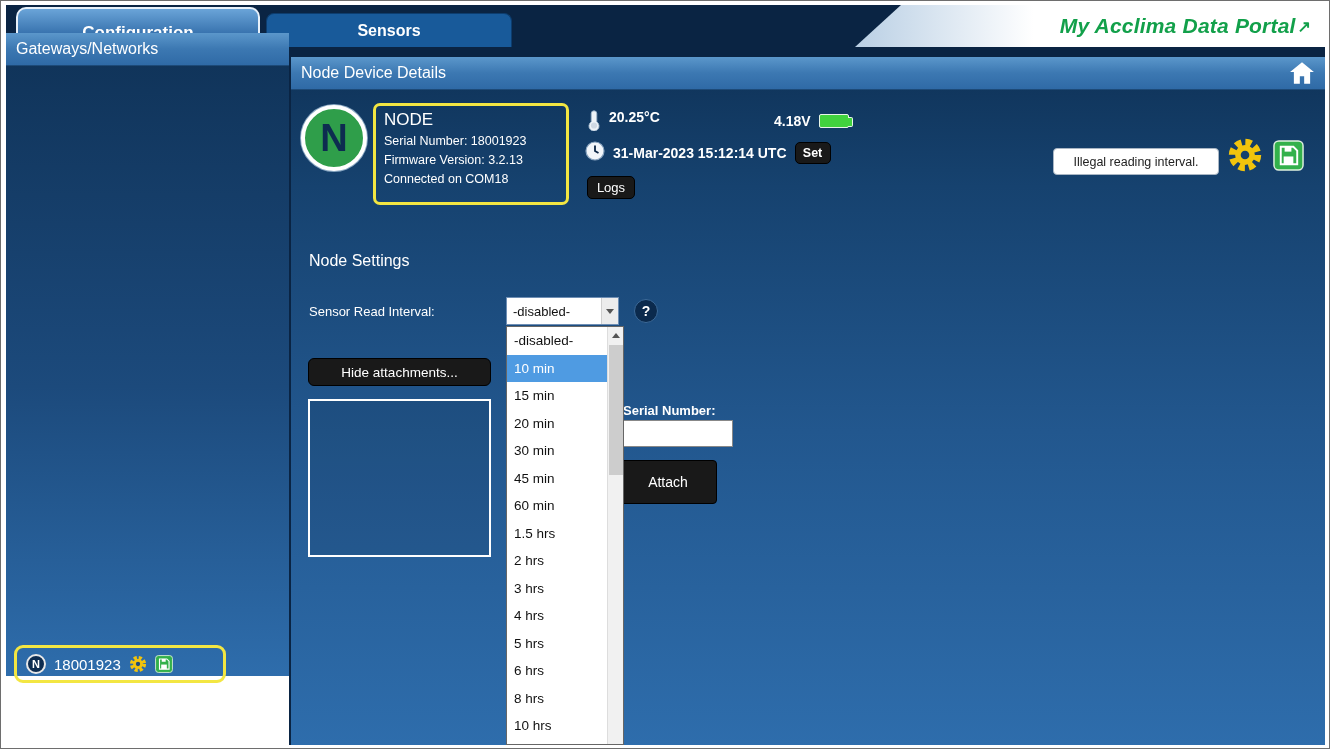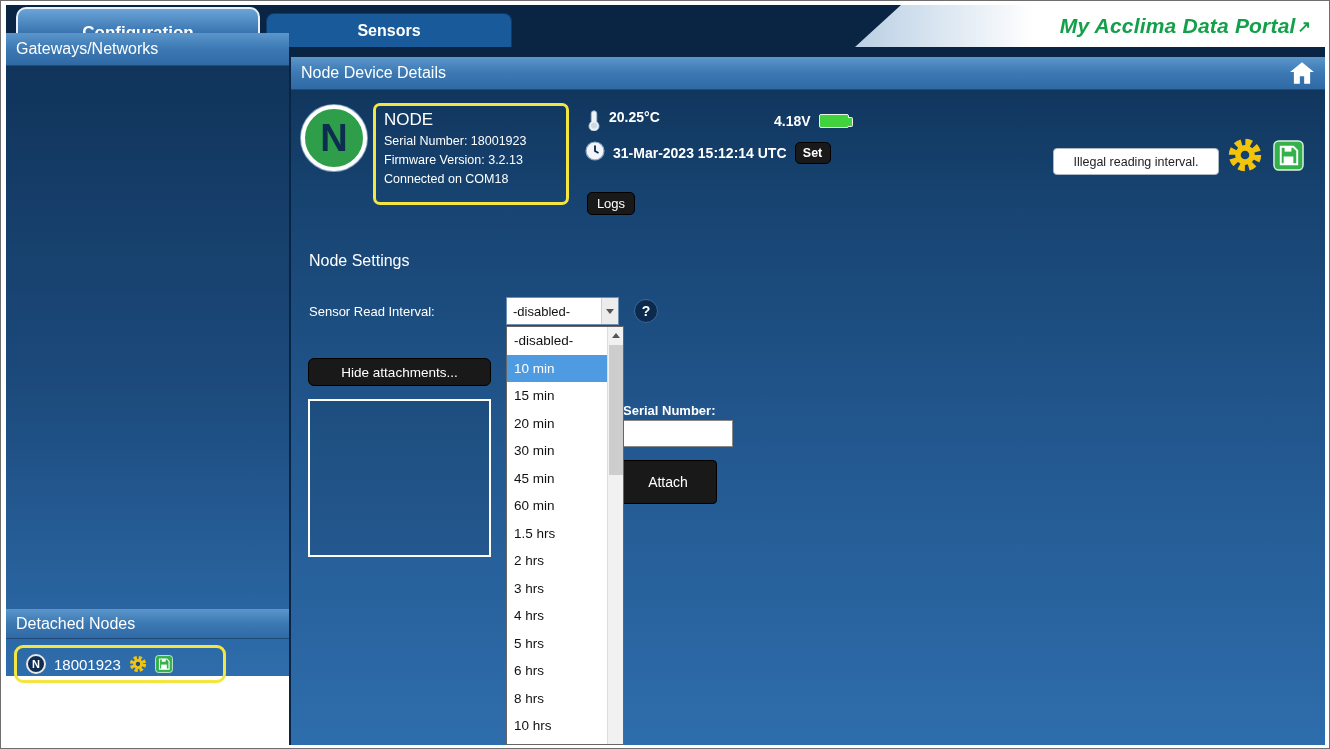--- a/index.html
+++ b/index.html
@@ -111,21 +111,21 @@
     content: ""; position: absolute; right: -5px; top: 2px; width: 4px; height: 8px;
     background: #41d23e; border: 1px solid #e8f5e8; border-left: none; border-radius: 0 2px 2px 0;
   }
 
   .dark-btn {
     background: #191919; color: #fff; border: 1px solid #000;
     border-radius: 5px; display: flex; align-items: center; justify-content: center;
     font-size: 13px; cursor: pointer;
   }
   .set-btn { width: 36px; height: 22px; font-weight: bold; font-size: 12.5px; }
-  .logs-btn { position: absolute; left: 296px; top: 129px; width: 48px; height: 23px; margin-top: 16px; }
+  .logs-btn { position: absolute; left: 296px; top: 129px; width: 48px; height: 23px; }
 
   .warning-box {
     position: absolute; left: 762px; top: 101px; width: 166px; height: 27px;
     background: #ffffff; border: 1px solid #a9b6c4; border-radius: 4px;
     color: #222; font-size: 12.5px;
     display: flex; align-items: center; justify-content: center;
   }
   .gear-btn-big { position: absolute; left: 936px; top: 90px; width: 36px; height: 36px; cursor: pointer; }
   .save-btn-big { position: absolute; left: 982px; top: 93px; width: 31px; height: 31px; cursor: pointer; }
   .gear-svg, .save-svg { width: 100%; height: 100%; display: block; }
@@ -193,21 +193,20 @@
     <div class="brand-area">
       <span class="brand-text">My Acclima Data Portal</span>
       <span class="brand-arrow">↗</span>
     </div>
     <div class="tab tab-config">Configuration</div>
     <div class="tab tab-sensors">Sensors</div>
   </div>
 
   <div class="sidebar">
     <div class="panel-header sidebar-header">Gateways/Networks</div>
-    <div class="panel-header detached-header">Detached Nodes</div>
     <div class="detached-item">
       <span class="n-badge">N</span>
       <span class="detached-serial">18001923</span>
       <span class="icon-sm">
         <svg class="gear-svg" viewBox="0 0 40 40">
           <circle cx="20" cy="20" r="13.5" fill="none" stroke="#f2c40c" stroke-width="9" stroke-dasharray="6.5 4.1"></circle>
           <circle cx="20" cy="20" r="11" fill="#f2c40c"></circle>
           <circle cx="20" cy="20" r="4.8" fill="#1c4a7c"></circle>
         </svg>
       </span>

